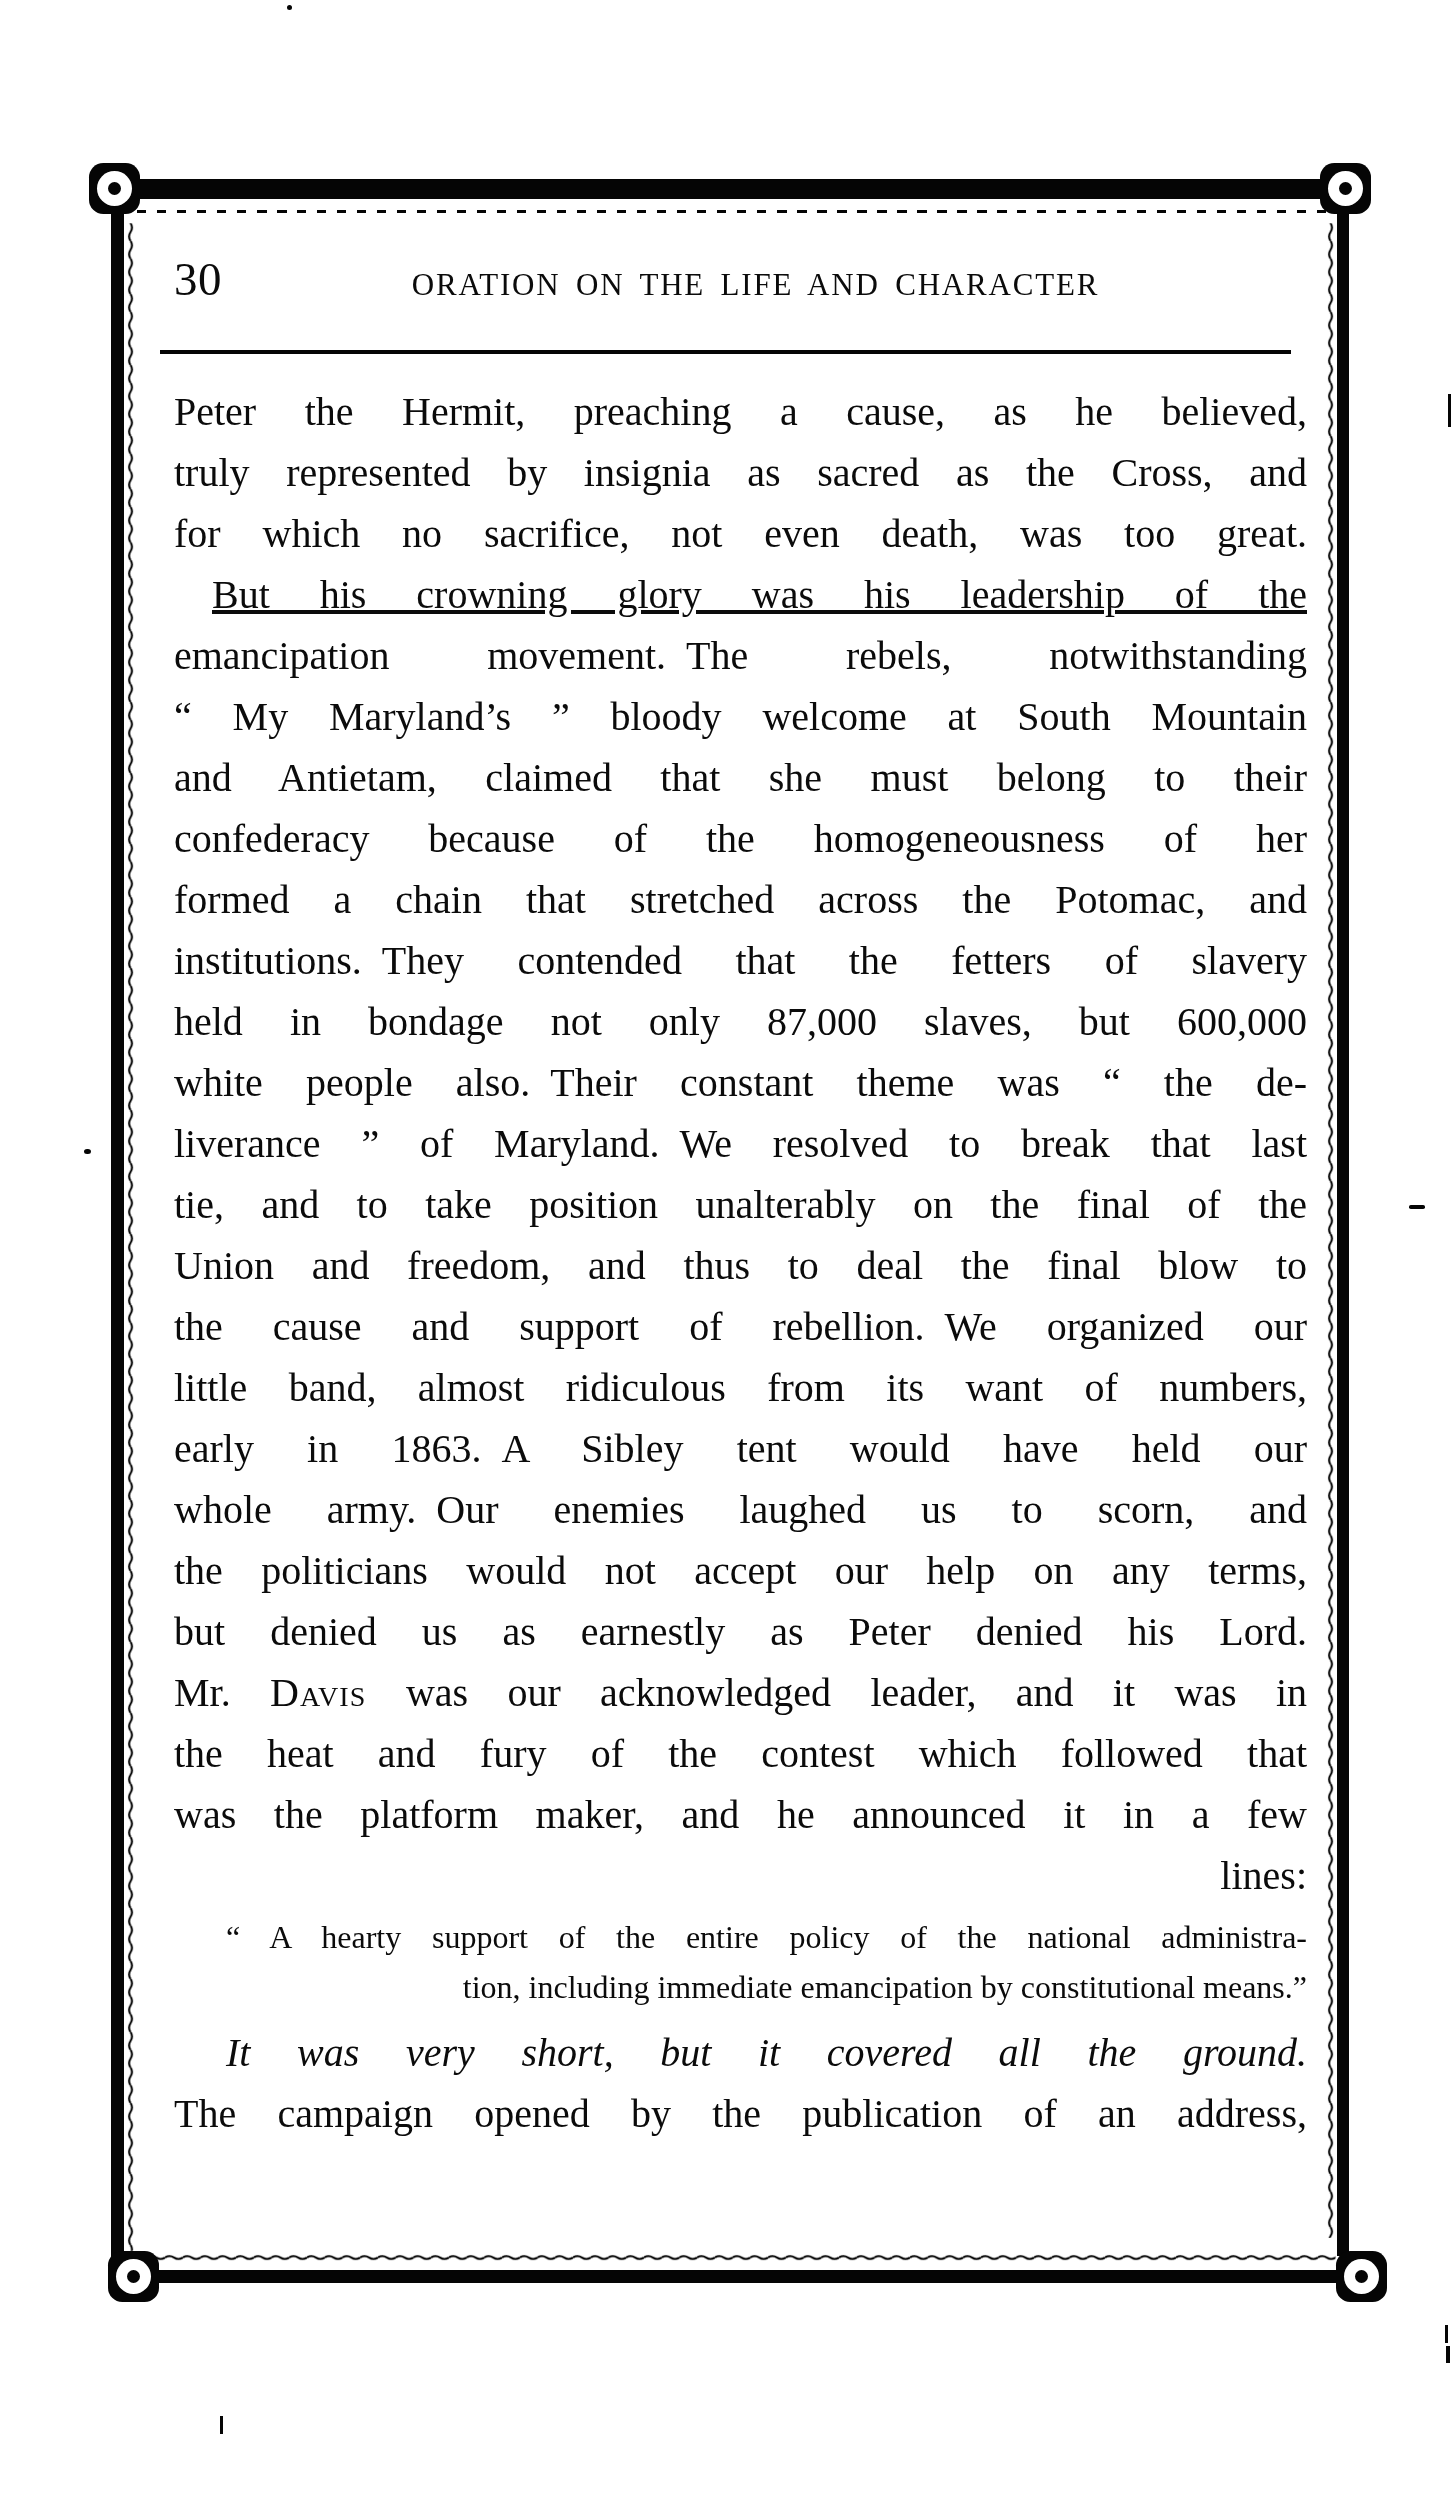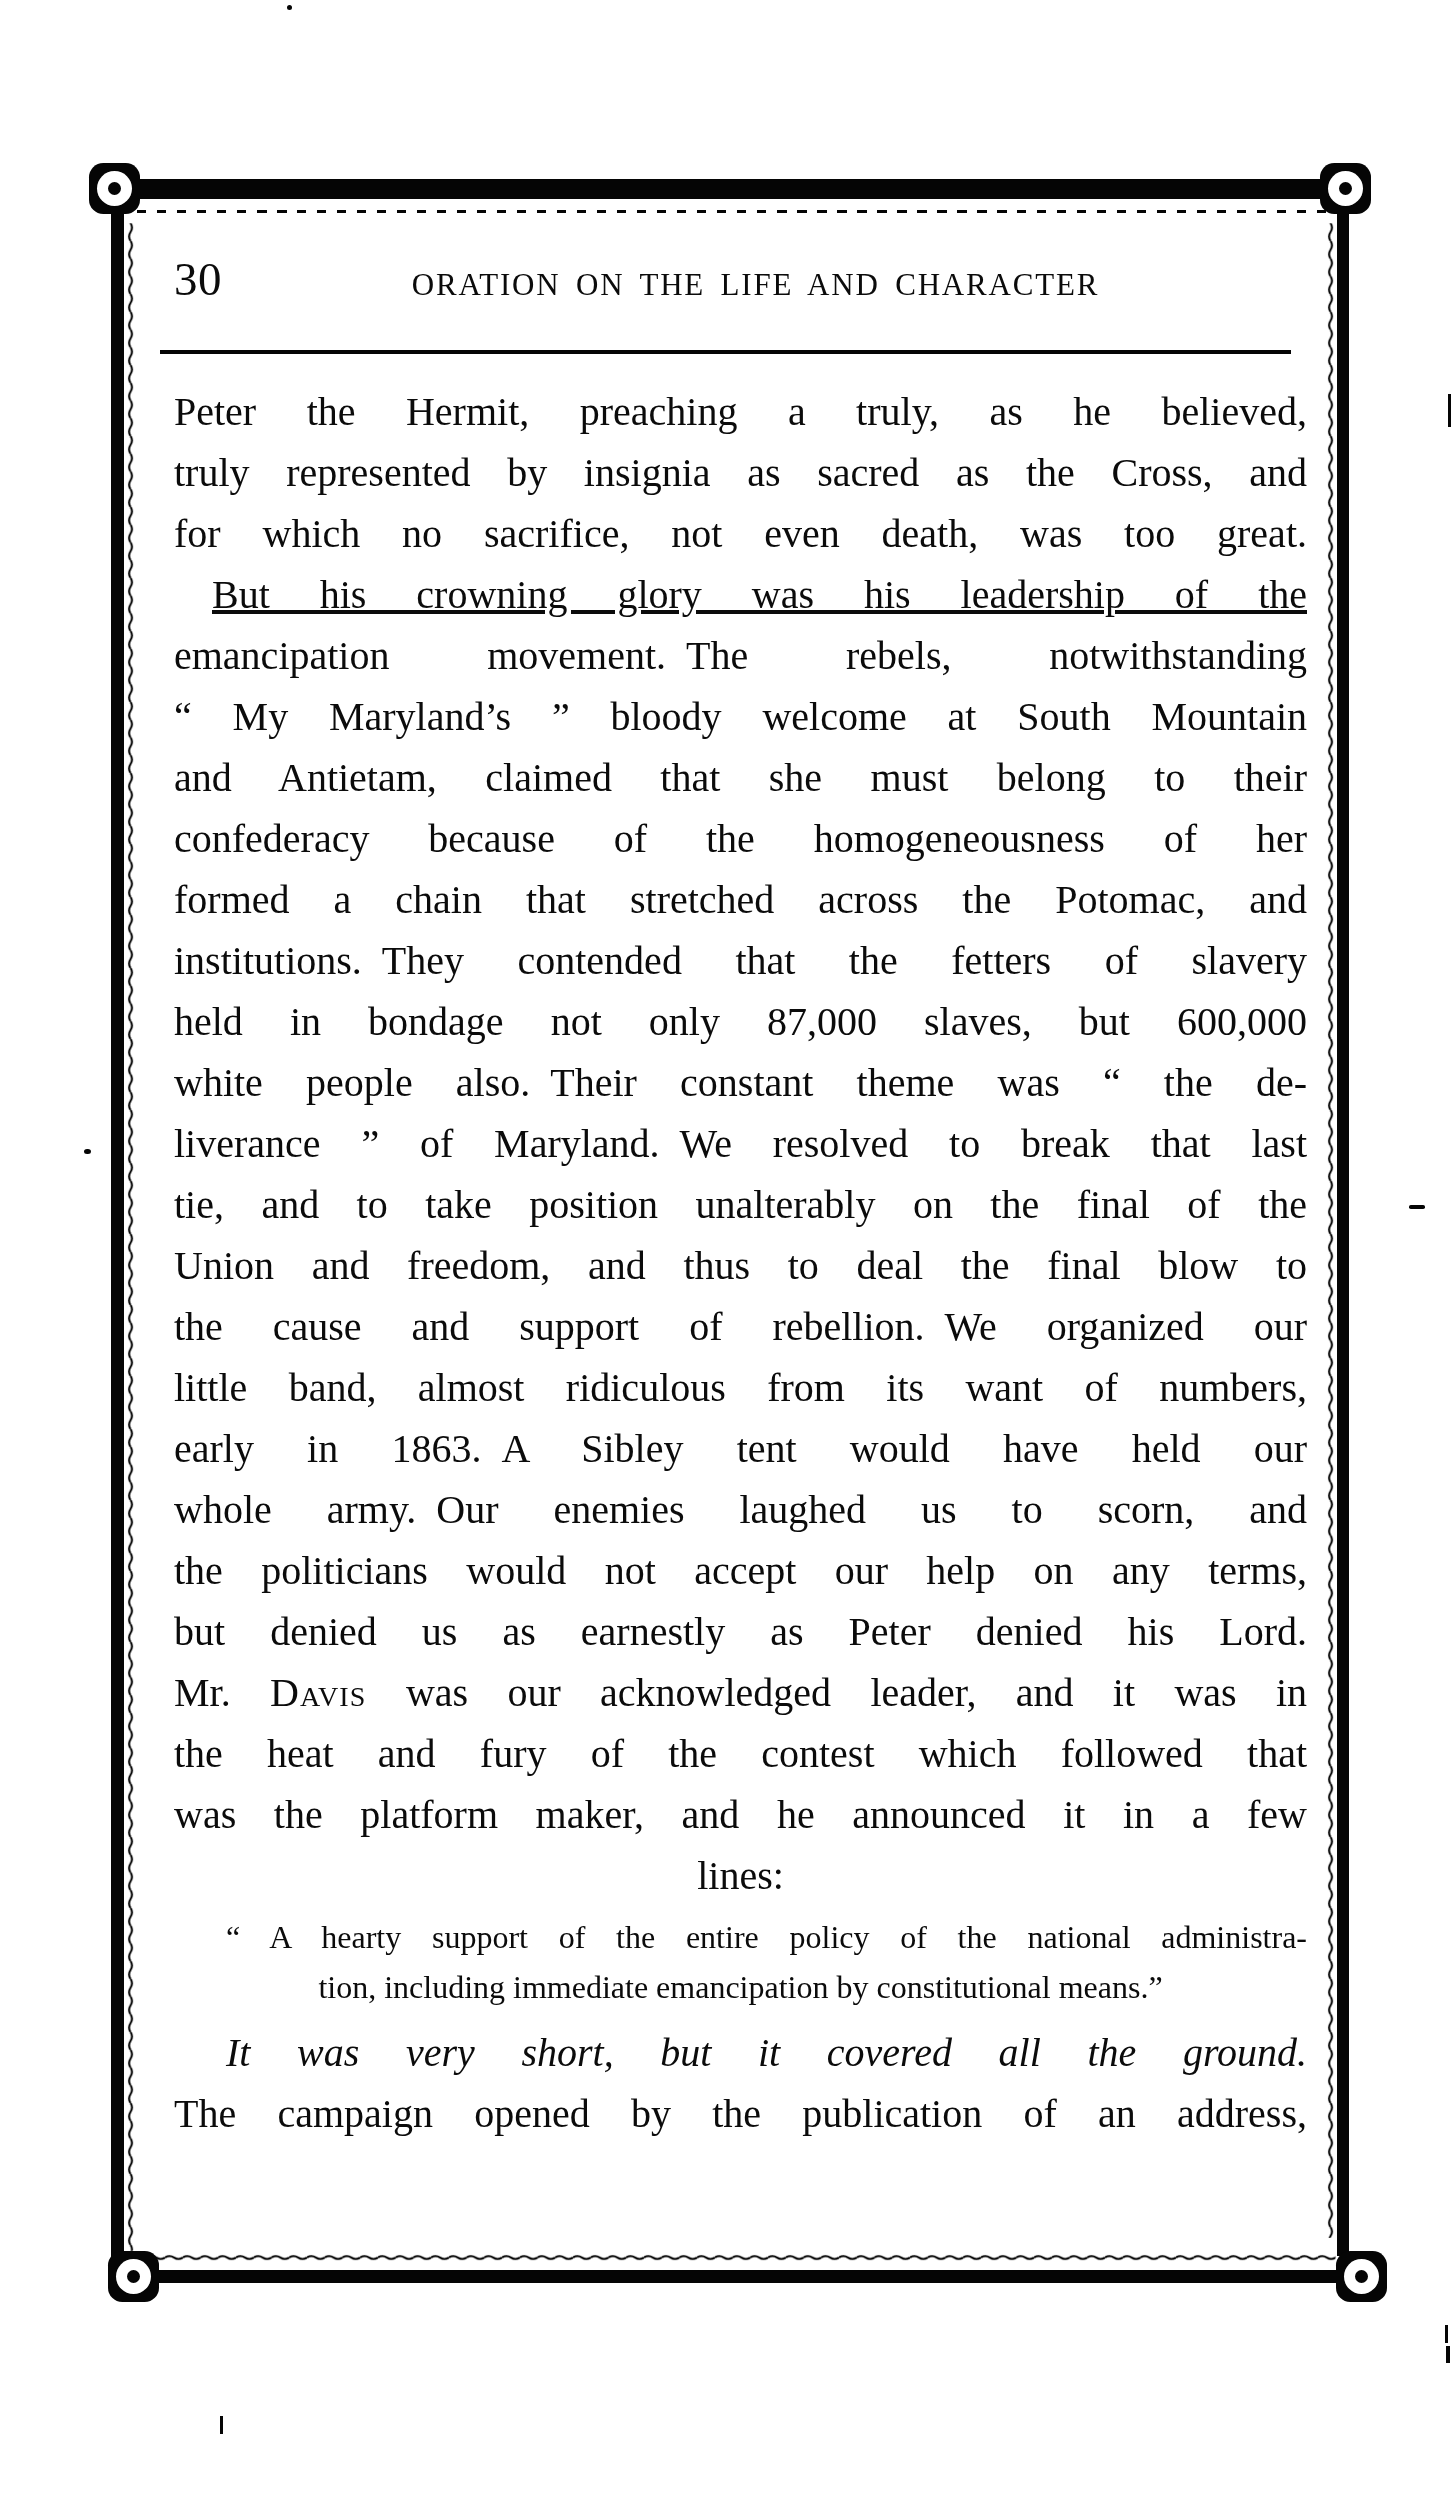--- a/index.html
+++ b/index.html
@@ -30,21 +30,21 @@
   
   .header-row{position:absolute;left:174px;top:252px;width:1133px;display:flex;align-items:baseline;}
   .page-num{font-size:47px;width:143px;letter-spacing:0.6px;}
   .running-title{flex:1;text-align:center;padding-right:113px;font-size:31px;
                  letter-spacing:1.8px;word-spacing:6px;white-space:nowrap;}
   .head-rule{position:absolute;left:160px;top:350px;width:1131px;height:3.6px;background:#050505;}
 
   
   .body-col{position:absolute;left:174px;top:381px;width:1133px;font-size:40px;line-height:61px;}
   .line{text-align:justify;text-align-last:justify;white-space:normal;}
-  .line.nj{text-align:center;text-align-last:auto;}
+  .line.nj{text-align:right;text-align-last:auto;}
   .line.ind{text-indent:38px;text-decoration:underline;}
   .line.ind2{text-indent:52px;}
   .line.sm{font-size:32px;line-height:50px;}
   .line.qstart{margin-top:6px;}
   .line.pstart{margin-top:10px;font-style:italic;}
   .sc{font-variant:small-caps;letter-spacing:1.2px;}
 
   
   .speck{position:absolute;background:#050505;}
   .speck.round{border-radius:50%;}
@@ -86,21 +86,21 @@
   <div class="grommet bl"></div>
   <div class="grommet br"></div>
 
   <div class="header-row">
     <div class="page-num">30</div>
     <div class="running-title">ORATION ON THE LIFE AND CHARACTER</div>
   </div>
   <div class="head-rule"></div>
 
   <div class="body-col" id="body-lines">
-      <div class="line"><span>Peter the Hermit, preaching a truly, as he believed,</span></div>
+      <div class="line"><span>Peter the Hermit, preaching a cause, as he believed,</span></div>
       <div class="line"><span>truly represented by insignia as sacred as the Cross, and</span></div>
       <div class="line"><span>for which no sacrifice, not even death, was too great.</span></div>
       <div class="line ind"><span>But his crowning glory was his leadership of the</span></div>
       <div class="line"><span>emancipation movement. The rebels, notwithstanding</span></div>
       <div class="line"><span>“ My Maryland’s ” bloody welcome at South Mountain</span></div>
       <div class="line"><span>and Antietam, claimed that she must belong to their</span></div>
       <div class="line"><span>confederacy because of the homogeneousness of her</span></div>
       <div class="line"><span>formed a chain that stretched across the Potomac, and</span></div>
       <div class="line"><span>institutions. They contended that the fetters of slavery</span></div>
       <div class="line"><span>held in bondage not only 87,000 slaves, but 600,000</span></div>

